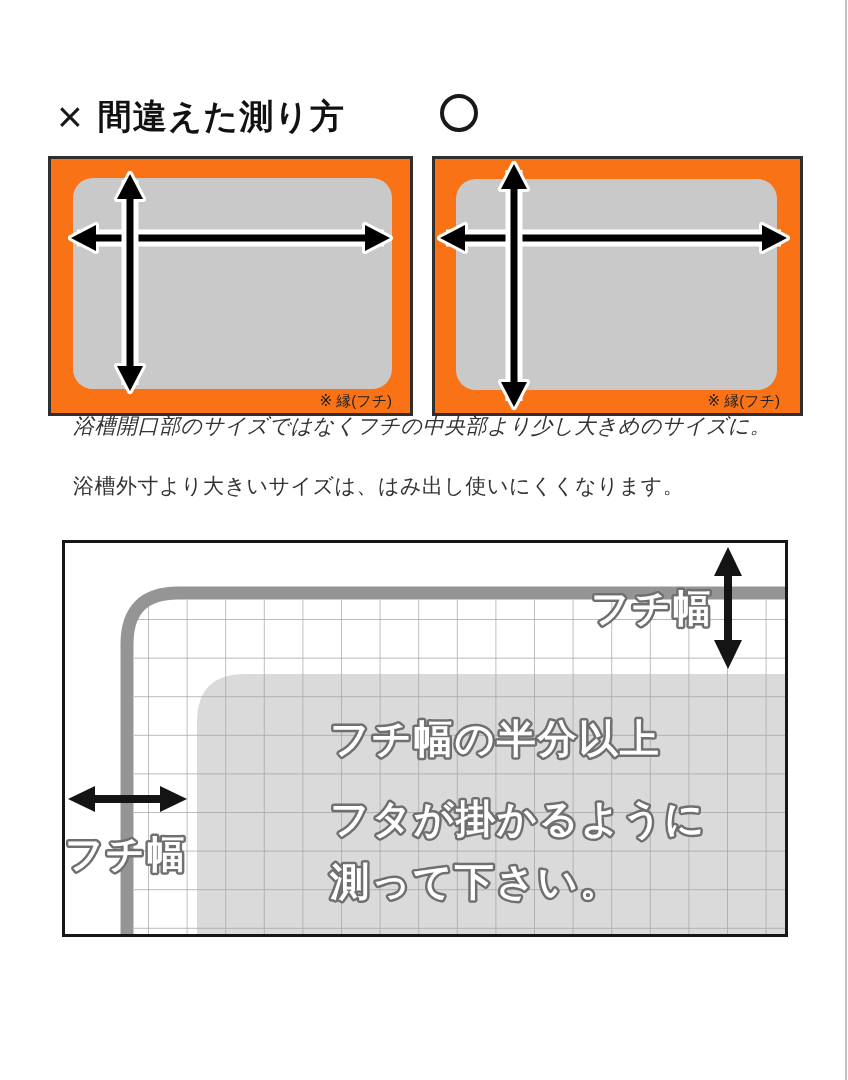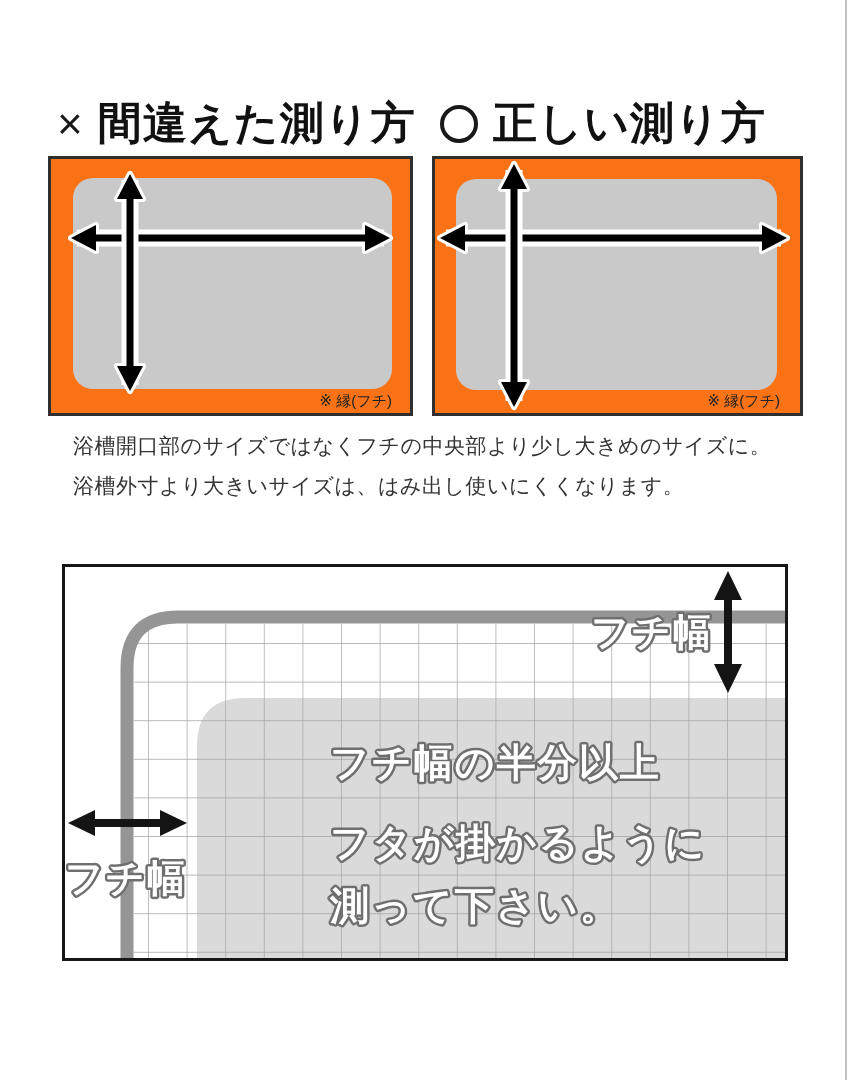--- a/index.html
+++ b/index.html
@@ -6,21 +6,21 @@
   body{
     width:848px;height:1080px;position:relative;background:#ffffff;
     font-family:"Liberation Sans","DejaVu Sans",sans-serif;overflow:hidden;
   }
   .abs{position:absolute;}
 
   
   .hdr{display:flex;align-items:center;gap:15px;}
   .hdr .mark-x{font-size:44px;font-weight:400;color:#191919;line-height:1;}
   .hdr .mark-o{width:30px;height:30px;border:4px solid #191919;border-radius:50%;flex:0 0 auto;}
-  .hdr .hdr-text{font-size:44px;font-weight:bold;color:#111;letter-spacing:1px;white-space:nowrap;}
+  .hdr .hdr-text{font-size:34px;font-weight:bold;color:#111;letter-spacing:1px;white-space:nowrap;}
 
   
   .panel{border:3px solid #2f2f2f;background:#f97316;}
   .panel svg{display:block;}
 
   
   .note-line{font-size:21px;color:#333;white-space:nowrap;letter-spacing:0.5px;}
 
   
   .bigbox{border:3px solid #161616;background:#fff;}
@@ -36,21 +36,20 @@
 </head>
 <body>
 
 <div class="abs hdr" style="left:57px;top:94px;">
   <span class="mark-x">×</span>
   <span class="hdr-text">間違えた測り方</span>
 </div>
 
 <div class="abs hdr" style="left:440px;top:94px;">
   <span class="mark-o"></span>
-  <span class="hdr-text">正しい測り方</span>
 </div>
 
 <div class="abs panel" style="left:48px;top:156px;width:359px;height:254px;">
   <svg width="359" height="254" viewBox="0 0 359 254">
     <rect x="22" y="19" width="319" height="211" rx="20" fill="#c9c9c9"></rect>
 
     <g>
       <line x1="26" y1="79" x2="333" y2="79" stroke="#ffffff" stroke-width="17"></line>
       <polygon points="20,79 45,66 45,92" fill="#000" stroke="#ffffff" stroke-width="6" stroke-linejoin="round"></polygon>
       <polygon points="339,79 314,66 314,92" fill="#000" stroke="#ffffff" stroke-width="6" stroke-linejoin="round"></polygon>
@@ -89,24 +88,24 @@
       <polygon points="79,5 66,30 92,30" fill="#000" stroke="#ffffff" stroke-width="6" stroke-linejoin="round"></polygon>
       <polygon points="79,248 66,223 92,223" fill="#000" stroke="#ffffff" stroke-width="6" stroke-linejoin="round"></polygon>
       <line x1="79" y1="25" x2="79" y2="228" stroke="#000" stroke-width="7"></line>
       <polygon points="79,5 66,30 92,30" fill="#000"></polygon>
       <polygon points="79,248 66,223 92,223" fill="#000"></polygon>
     </g>
     <text class="panel-caption" x="345" y="247" font-size="15" text-anchor="end">※ 縁(フチ)</text>
   </svg>
 </div>
 
-<div class="abs note-line" style="left:73px;top:432px;">浴槽開口部のサイズではなくフチの中央部より少し大きめのサイズに。</div>
+<div class="abs note-line" style="left:73px;top:412px;font-style:italic;">浴槽開口部のサイズではなくフチの中央部より少し大きめのサイズに。</div>
 <div class="abs note-line" style="left:73px;top:472px;">浴槽外寸より大きいサイズは、はみ出し使いにくくなります。</div>
 
-<div class="abs bigbox" style="left:62px;top:564px;width:720px;height:391px;">
+<div class="abs bigbox" style="left:62px;top:540px;width:720px;height:391px;">
   <svg width="720" height="391" viewBox="0 0 720 391">
     <defs>
       <pattern id="gridpat" width="38.6" height="38.6" patternUnits="userSpaceOnUse" x="44.4" y="37.4">
         <path d="M 38.6 0 L 0 0 0 38.6" fill="none" stroke="#a3a3a3" stroke-width="1.4"></path>
       </pattern>
     </defs>
 
     <path d="M720 131 H180 Q132 131 132 179 V391 H720 Z" fill="#dadada"></path>
 
     <rect x="69" y="57" width="651" height="334" fill="url(#gridpat)"></rect>

